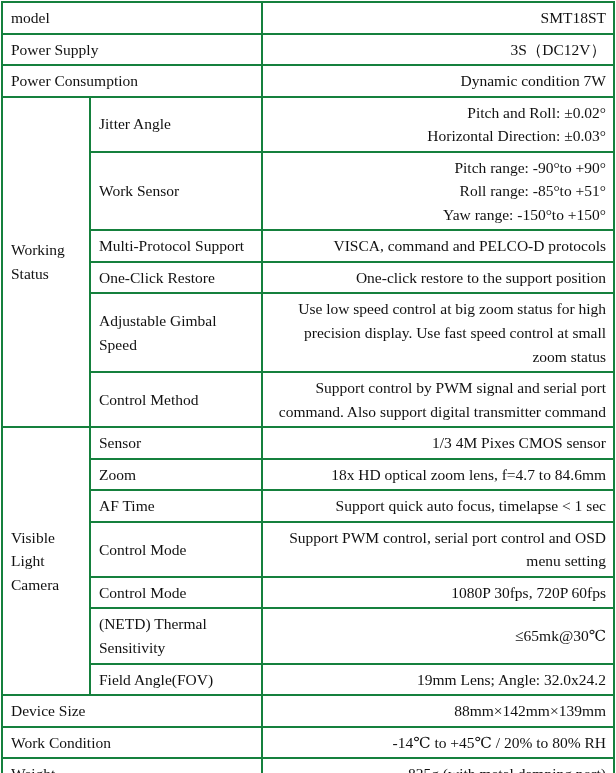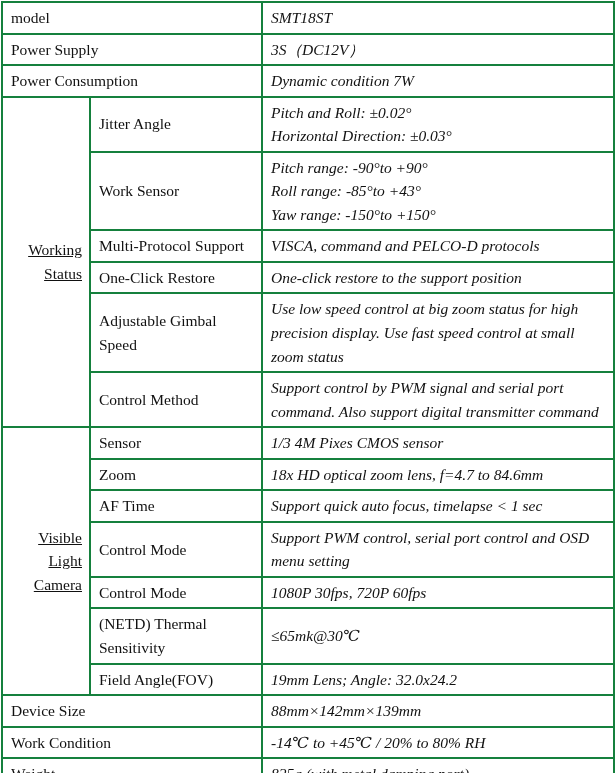--- a/index.html
+++ b/index.html
@@ -22,34 +22,32 @@
   }
   #spec-table td {
     border: 2px solid #15803d;
     font-size: 15.5px;
     line-height: 1.52;
     padding: 3px 7px 3px 8px;
     vertical-align: middle;
     color: #111111;
   }
   td.group-cell {
-    text-align: right;
+    text-align: left;
     vertical-align: middle;
     padding-left: 4px;
     padding-right: 4px;
-    text-decoration: underline;
   }
   td.param-cell {
     text-align: left;
     vertical-align: middle;
   }
   td.value-cell {
-    text-align: left;
+    text-align: right;
     vertical-align: middle;
-    font-style: italic;
   }
   .line {
     display: block;
     white-space: nowrap;
   }
   col.c-group { width: 88px; }
   col.c-param { width: 172px; }
   col.c-value { width: 352px; }
 </style>
 </head>
@@ -84,21 +82,21 @@
       <td class="value-cell">
         <span class="line">Pitch and Roll: ±0.02°</span>
         <span class="line">Horizontal Direction: ±0.03°</span>
       </td>
     </tr>
 
     <tr>
       <td class="param-cell">Work Sensor</td>
       <td class="value-cell">
         <span class="line">Pitch range: -90°to +90°</span>
-        <span class="line">Roll range: -85°to +43°</span>
+        <span class="line">Roll range: -85°to +51°</span>
         <span class="line">Yaw range: -150°to +150°</span>
       </td>
     </tr>
 
     <tr>
       <td class="param-cell">Multi-Protocol Support</td>
       <td class="value-cell">VISCA, command and PELCO-D protocols</td>
     </tr>
 
     <tr>

